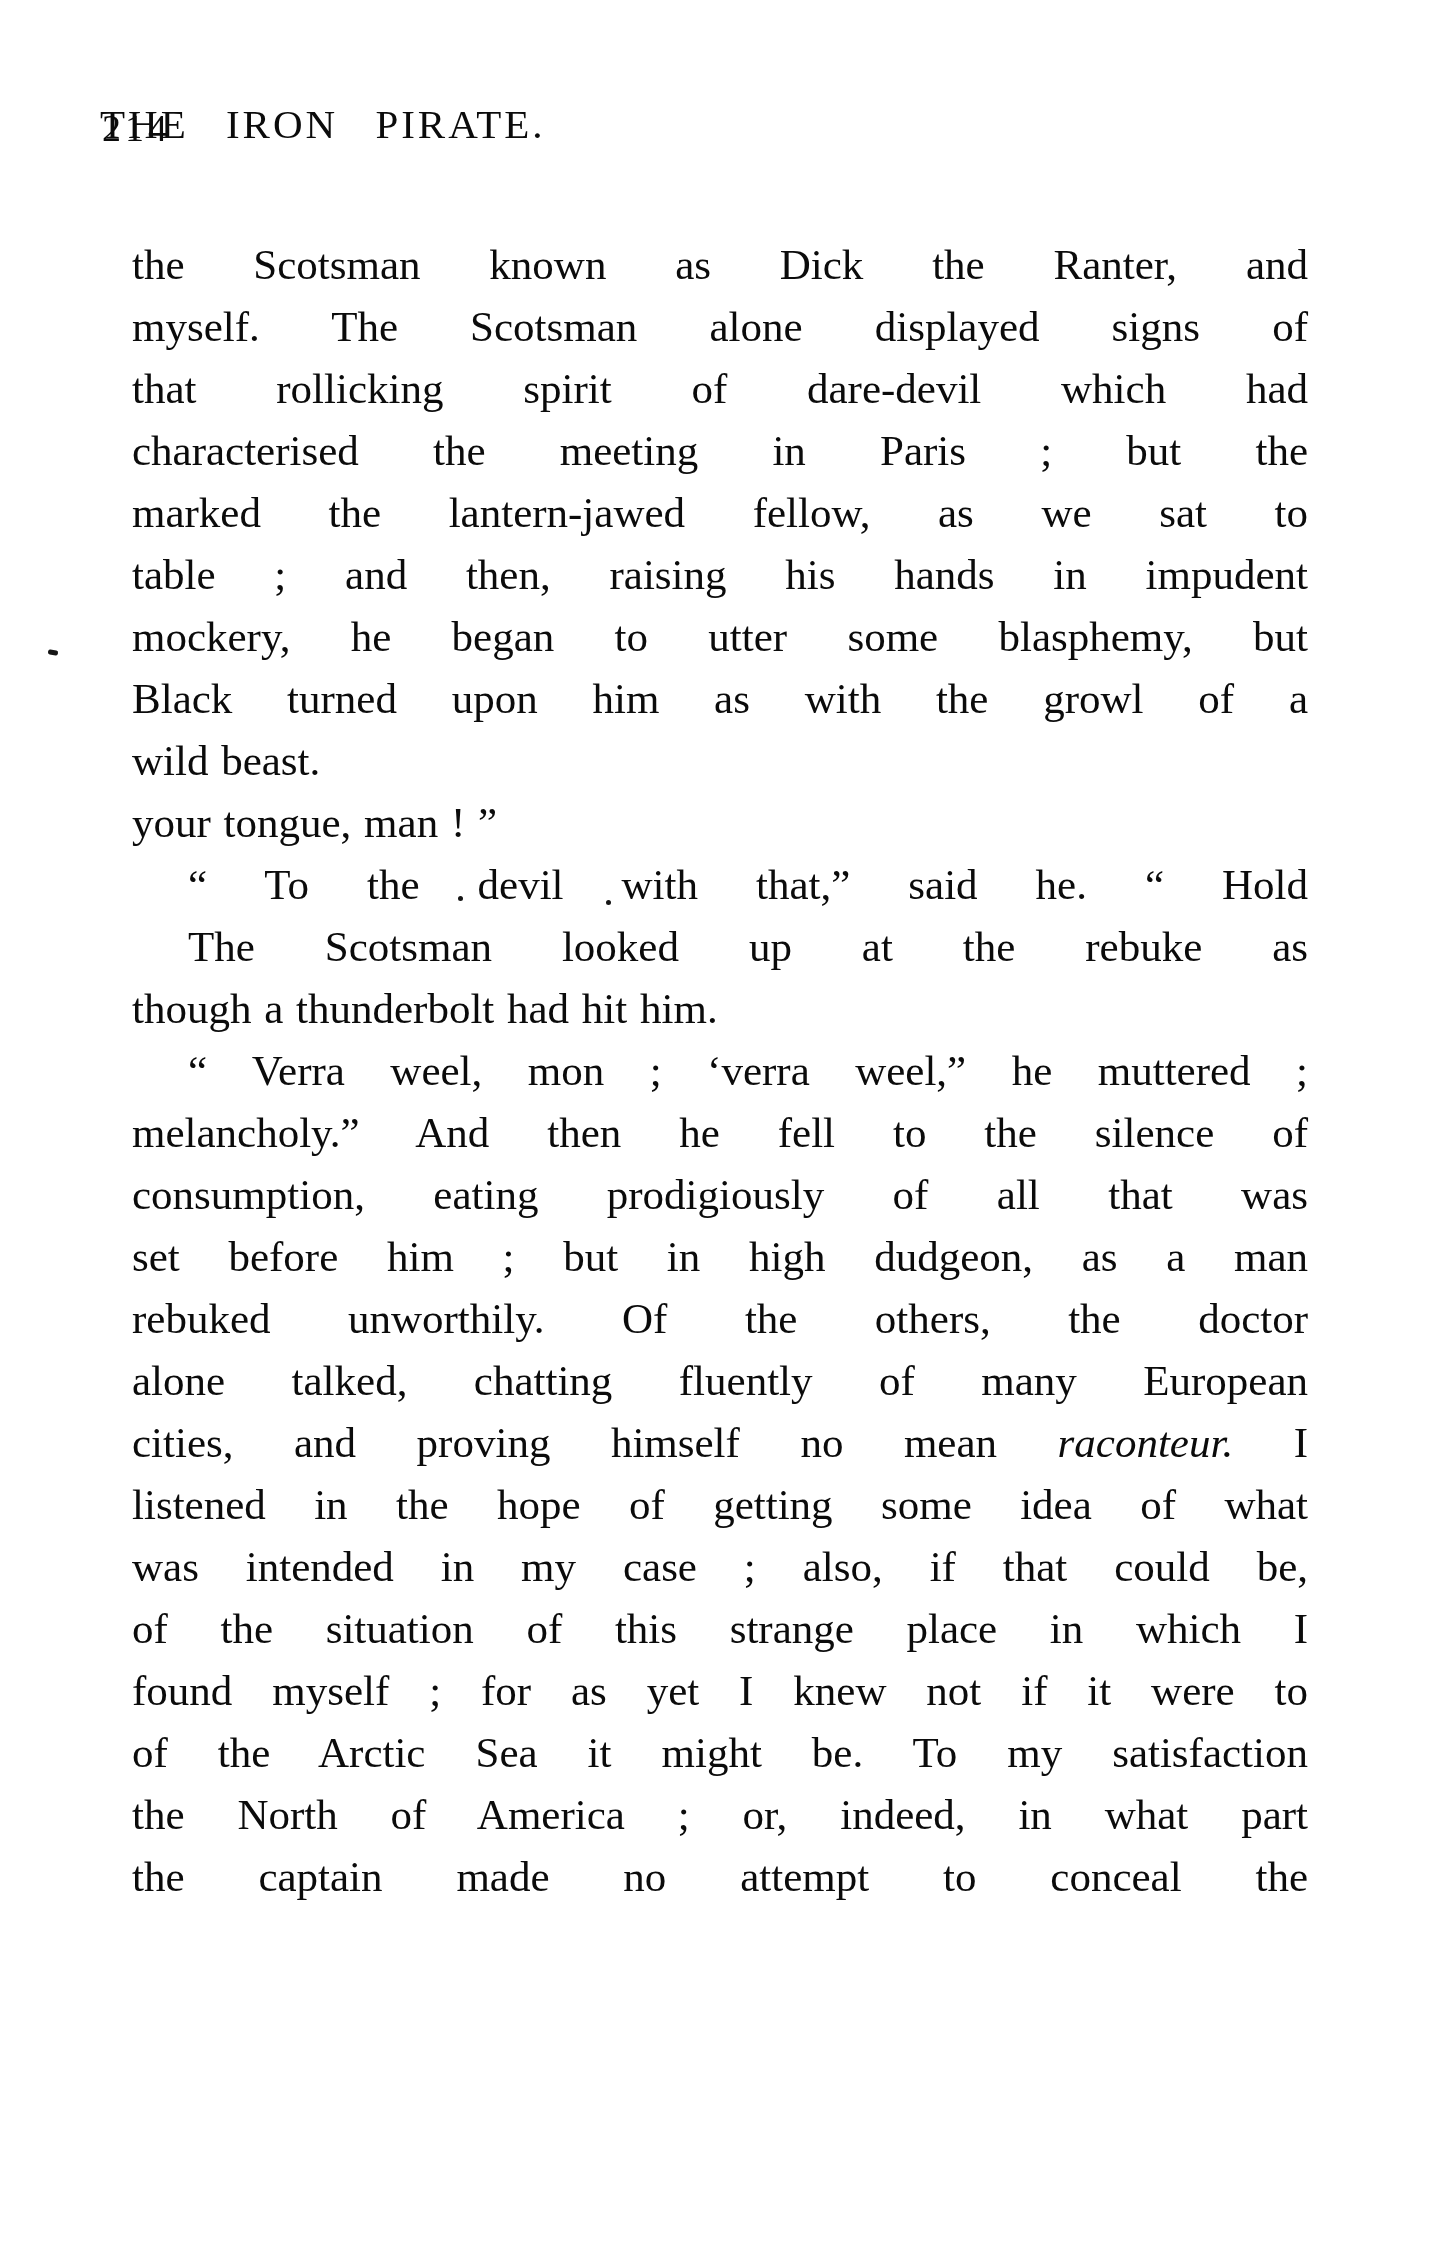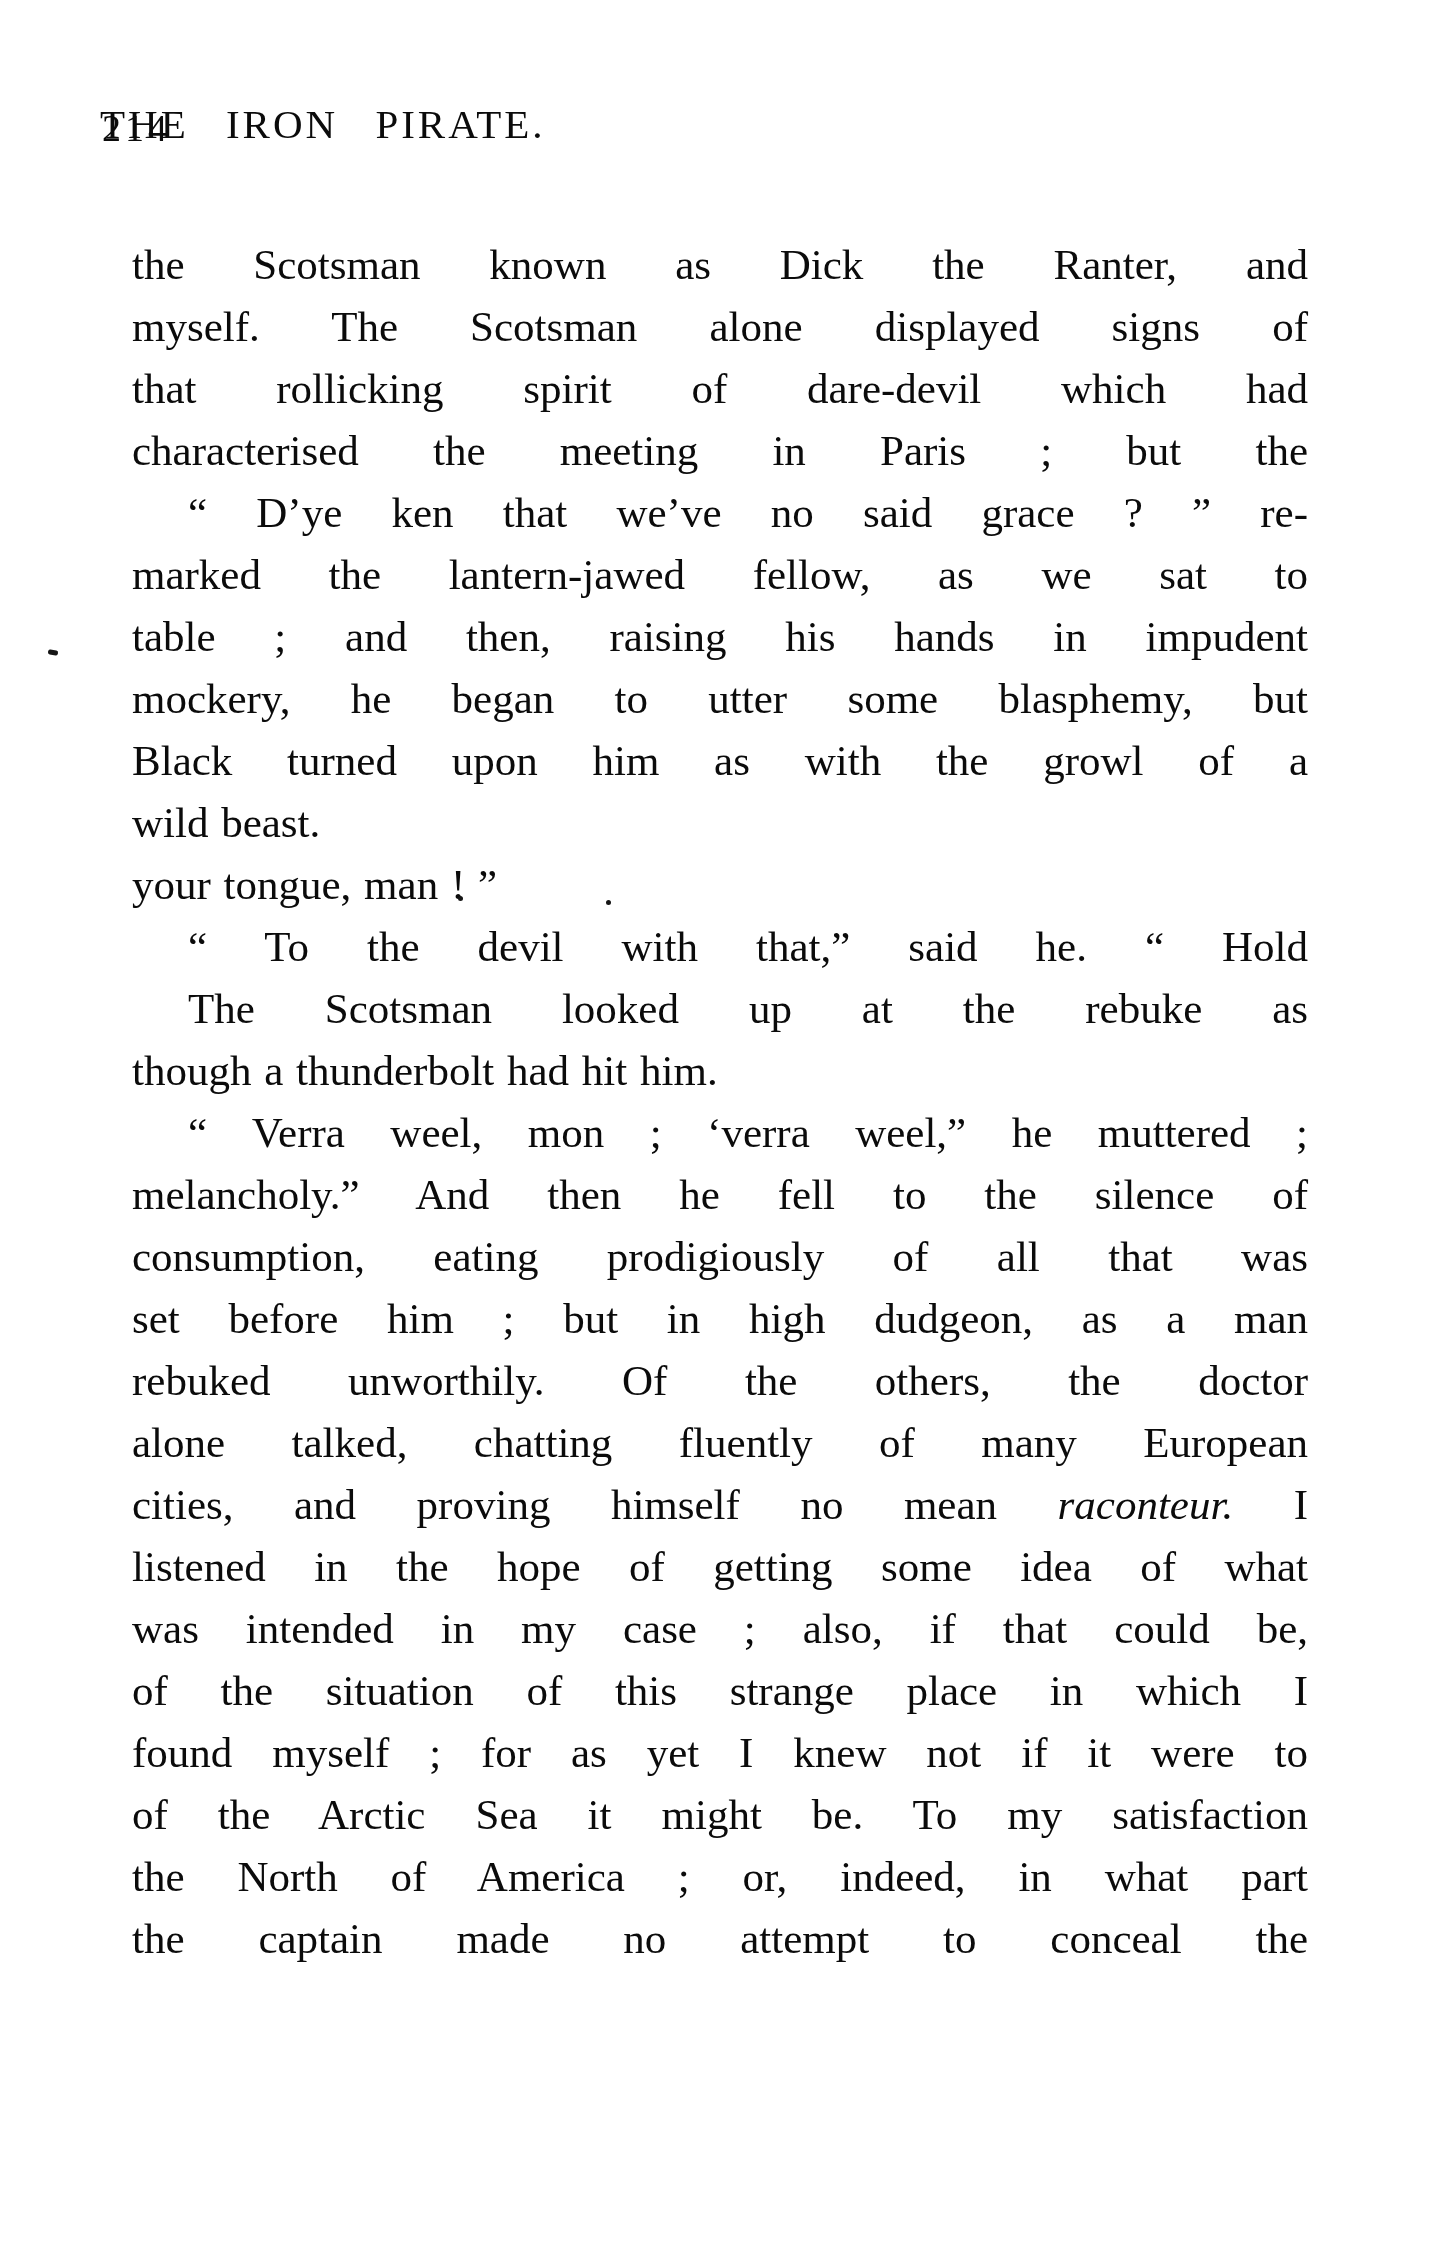--- a/index.html
+++ b/index.html
@@ -67,21 +67,20 @@
   <div class="running-head">
     <span class="page-number">214</span>
     <div class="head-title">THE IRON PIRATE.</div>
   </div>
 
   <div class="text-block">
       <div class="line">the Scotsman known as Dick the Ranter, and</div>
       <div class="line">myself.  The Scotsman alone displayed signs of</div>
       <div class="line">that rollicking spirit of dare-devil which had</div>
       <div class="line">characterised the meeting in Paris ; but the</div>
-      <div class="line indent">“ D’ye ken that we’ve no said grace ? ” re-</div>
       <div class="line">marked the lantern-jawed fellow, as we sat to</div>
       <div class="line">table ; and then, raising his hands in impudent</div>
       <div class="line">mockery, he began to utter some blasphemy, but</div>
       <div class="line">Black turned upon him as with the growl of a</div>
       <div class="line left">wild beast.</div>
       <div class="line left">your tongue, man ! ”</div>
       <div class="line indent">“ To the devil with that,” said he.  “ Hold</div>
       <div class="line indent">The Scotsman looked up at the rebuke as</div>
       <div class="line left">though a thunderbolt had hit him.</div>
       <div class="line indent">“ Verra weel, mon ; ‘verra weel,” he muttered ;</div>

